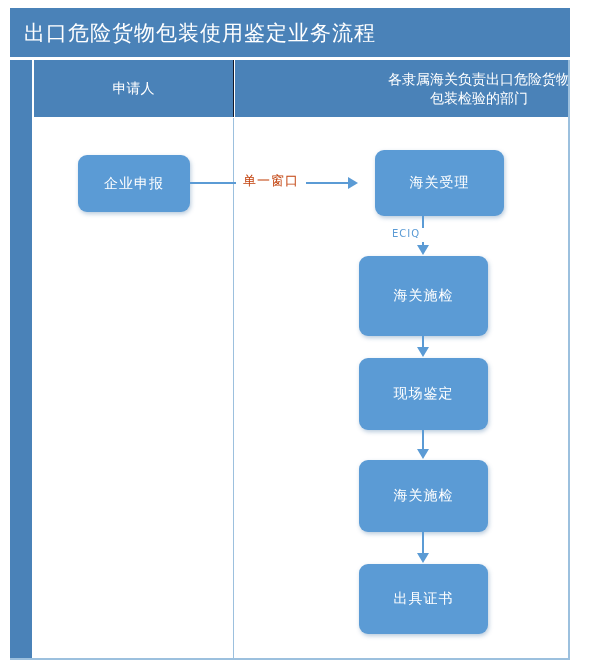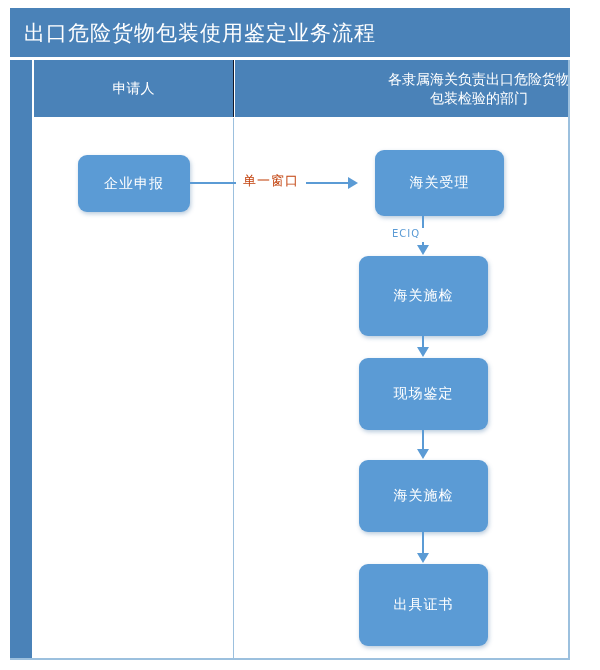--- a/index.html
+++ b/index.html
@@ -134,21 +134,21 @@
     box-shadow: 1px 2px 4px rgba(100, 140, 180, 0.45);
     white-space: nowrap;
     border-radius: 9px;
   }
 
   #node-apply   { left: 78px;  top: 155px; width: 112px; height: 57px; }
   #node-accept  { left: 359px; top: 150px; width: 129px; height: 66px; margin-left: 16px; }
   #node-inspect { left: 359px; top: 256px; width: 129px; height: 80px; }
   #node-review  { left: 359px; top: 358px; width: 129px; height: 72px; }
   #node-onsite  { left: 359px; top: 460px; width: 129px; height: 72px; }
-  #node-issue   { left: 359px; top: 564px; width: 129px; height: 82px; }
+  #node-issue   { left: 359px; top: 564px; width: 129px; height: 70px; }
 
   
   .hline {
     position: absolute;
     height: 2px;
     background: #5b9bd5;
   }
   .vline {
     position: absolute;
     width: 2px;

